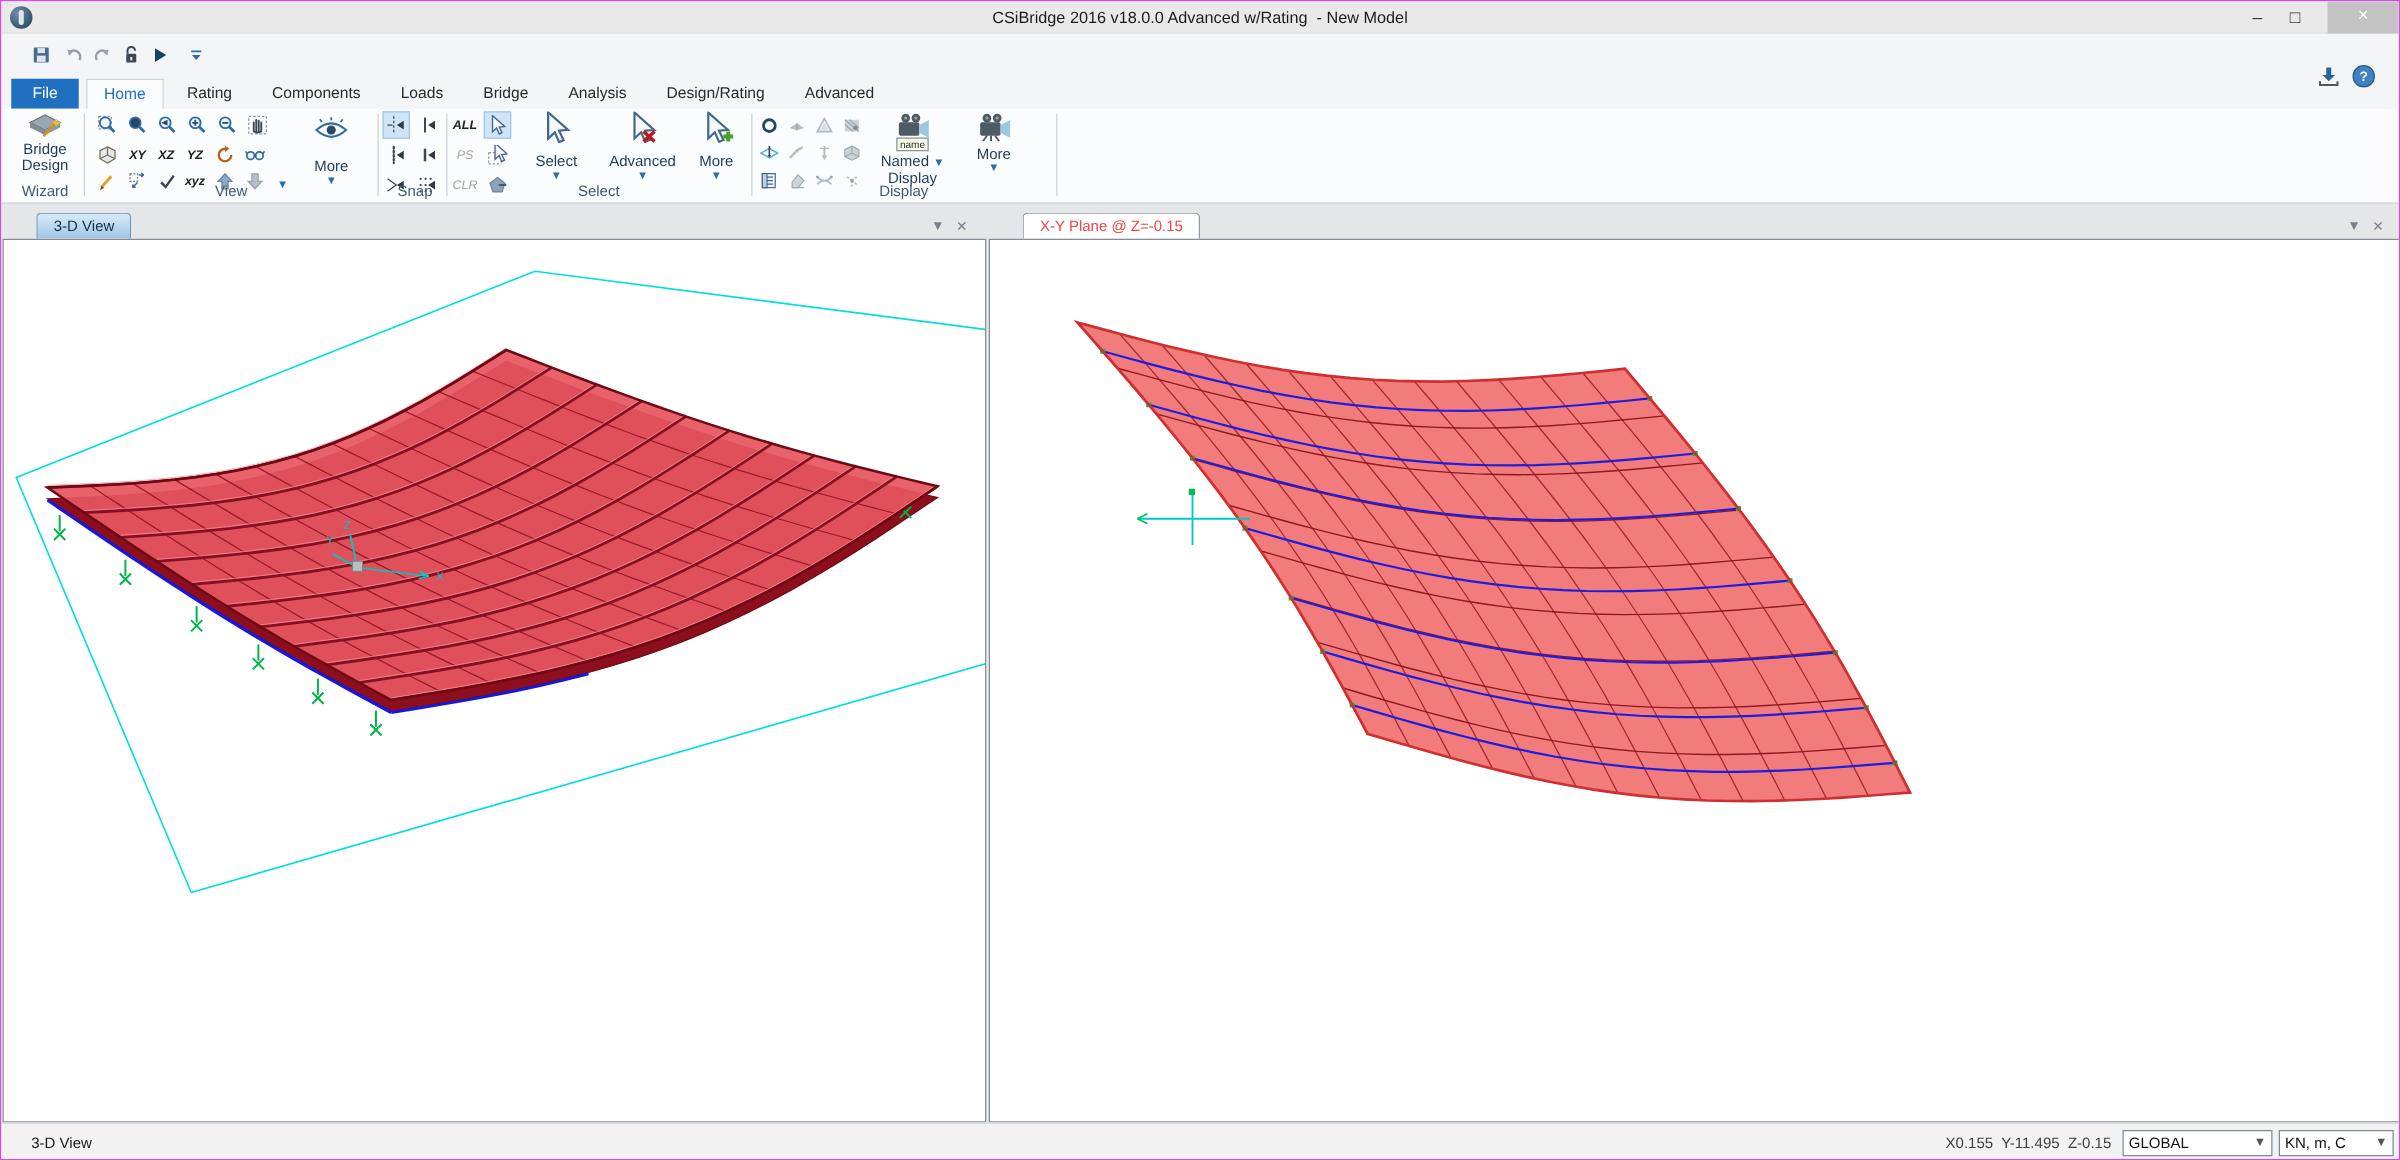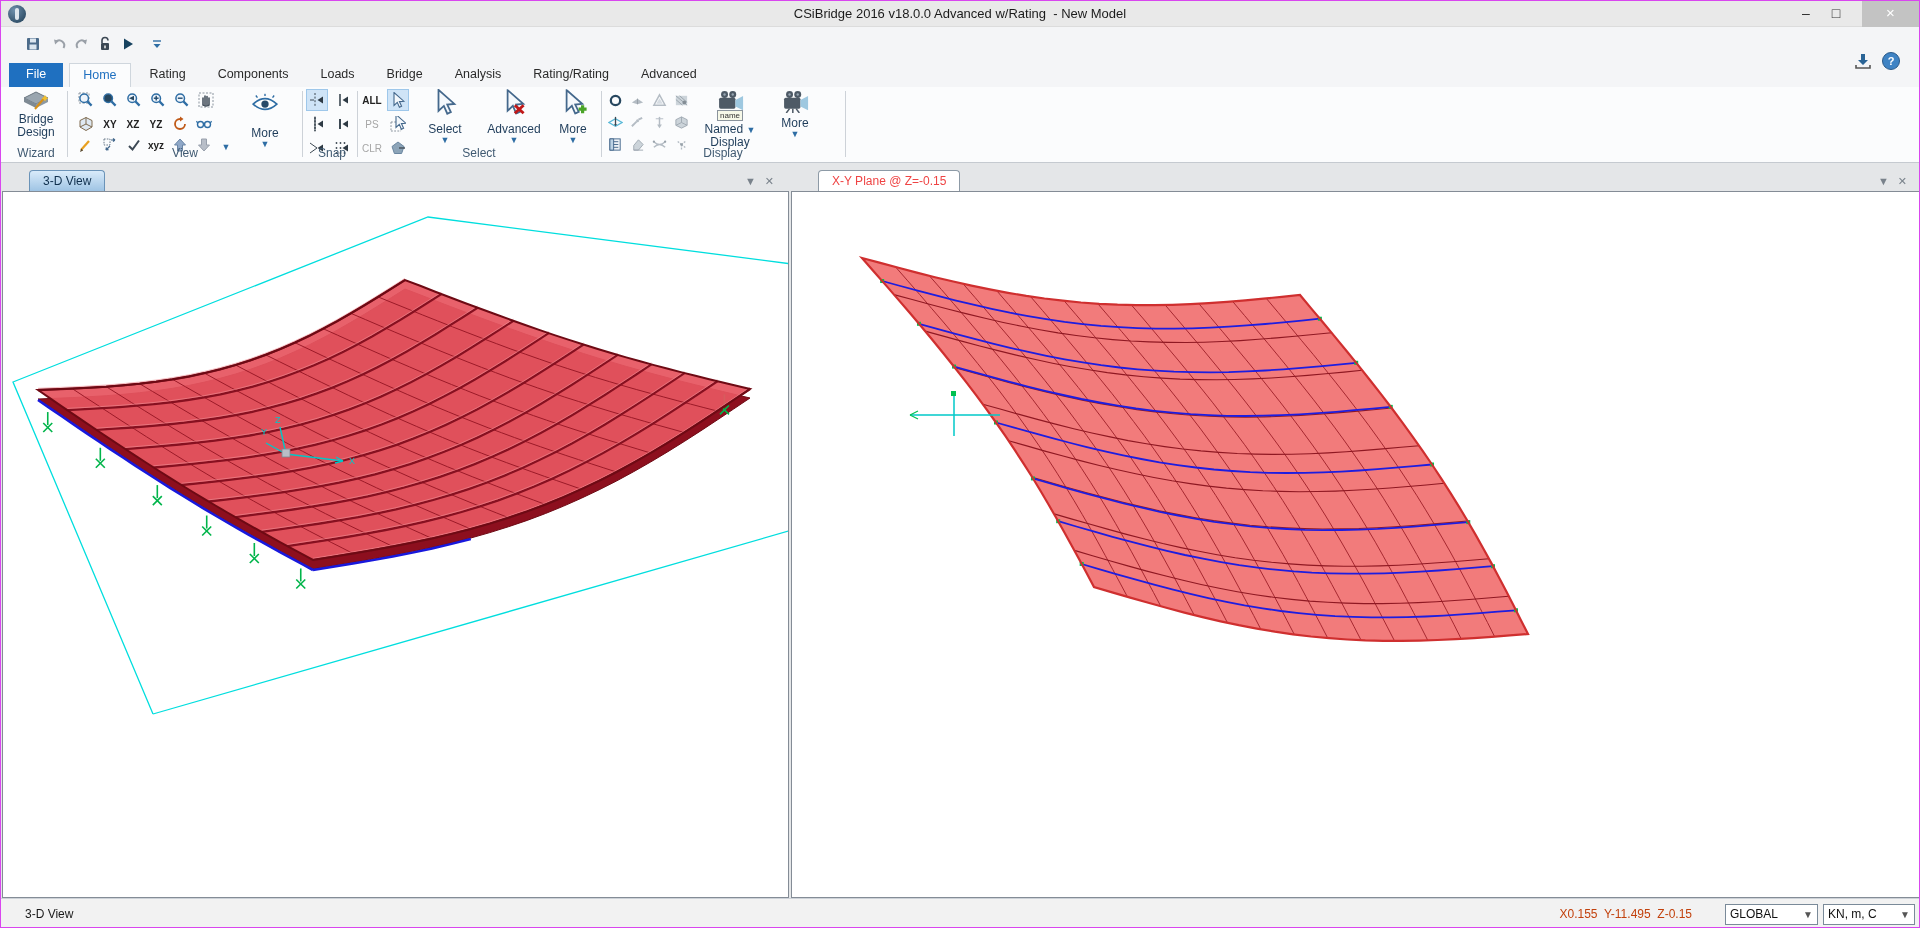--- a/index.html
+++ b/index.html
@@ -30,21 +30,21 @@
   .rtab-active{background:#fbfcfd;color:#1f70c0;border:1px solid #cfd6dd;border-bottom:none;}
   .top-right-icons{position:absolute;right:18px;top:50px;display:flex;gap:8px;}
   
   .rbody{position:absolute;left:0;top:86px;width:100%;height:76px;background:#fbfcfd;border-bottom:1px solid #c5cad0;}
   .grp{position:absolute;top:0;height:74px;}
   .grp-label{position:absolute;bottom:1px;left:0;right:0;text-align:center;color:#3f5971;font-size:12px;}
   .gsep{position:absolute;top:4px;width:1px;height:66px;background:#cdd2d8;}
   .ic{display:inline-flex;align-items:center;justify-content:center;}
   .ic16{width:16px;height:16px;}
   .ic20{width:20px;height:20px;}
-  .cell{position:absolute;width:22px;height:22px;display:flex;align-items:center;justify-content:center;}
+  .cell{position:absolute;width:22px;height:22px;display:flex;align-items:center;justify-content:center;font-style:italic;}
   .hl{background:#cfe4f7;border:1px solid #9ec7ea;}
   .txtic{font-size:10px;font-weight:bold;color:#222;}
   .txtic-dim{font-size:10px;color:#a6a6a6;}
   .bigbtn{position:absolute;top:2px;display:flex;flex-direction:column;align-items:center;}
   .bigbtn .lbl{margin-top:2px;color:#1e3c5a;font-size:12px;line-height:13px;text-align:center;}
   .dd{color:#2e6da4;font-size:9px;line-height:8px;}
   .nametag{font-size:8px;border:1px solid #8a939c;background:#f6f8e8;padding:0 2px;color:#333;margin-top:-3px;}
   
   .mdi{position:absolute;left:0;top:162px;width:100%;height:735px;background:#e4e6e8;}
   .panel{position:absolute;top:6px;}
@@ -52,22 +52,22 @@
   .vtab{position:absolute;left:28px;bottom:0;height:21px;line-height:20px;padding:0 13px;font-size:12px;
     border:1px solid #8d9aa6;border-bottom:none;border-radius:4px 4px 0 0;background:#fff;color:#ef4444;}
   .vtab-active{background:linear-gradient(#d9ebfa,#9fc4e4);border-color:#6a93b8;color:#10304e;}
   .strip-ctrl{position:absolute;right:14px;bottom:3px;color:#79828b;font-size:11px;display:flex;gap:9px;}
   .canvas{position:absolute;left:1px;top:22px;background:#fff;border:1px solid #848c96;}
   
   .statusbar{position:absolute;left:0;top:897px;width:100%;height:31px;background:#f2f2f2;
     border-top:1px solid #cdd2d8;display:flex;align-items:center;}
   .sb-left{padding-left:24px;color:#1a1a1a;}
   .sb-right{margin-left:auto;display:flex;align-items:center;gap:5px;padding-right:4px;}
-  .sb-coords{color:#c2410c;margin-right:28px;}
-  .sb-select{width:93px;height:21px;background:#fff;border:1px solid #7a8a99;display:flex;align-items:center;
+  .sb-coords{color:#404040;margin-right:4px;}
+  .sb-select{width:120px;height:21px;background:#fff;border:1px solid #7a8a99;display:flex;align-items:center;
     padding:0 4px;font-size:12px;color:#111;}
   .sb-select .chev{margin-left:auto;color:#555;font-size:10px;}
 </style>
 </head>
 <body>
 
 <svg width="0" height="0" style="position:absolute">
   <defs>
     <symbol id="i-mag" viewBox="0 0 16 16">
       <circle cx="6.2" cy="6.2" r="4.3" fill="#eef4fb" stroke="#2e6da4" stroke-width="1.5"></circle>
@@ -146,21 +146,21 @@
   </div>
 
   <div class="tabrow">
     <div class="rtab rtab-file">File</div>
     <div class="rtab rtab-active">Home</div>
     <div class="rtab">Rating</div>
     <div class="rtab">Components</div>
     <div class="rtab">Loads</div>
     <div class="rtab">Bridge</div>
     <div class="rtab">Analysis</div>
-    <div class="rtab">Rating/Rating</div>
+    <div class="rtab">Design/Rating</div>
     <div class="rtab">Advanced</div>
   </div>
   <div class="top-right-icons">
     <span class="ic ic20">
       <svg viewBox="0 0 20 20" width="20" height="20">
           <polygon points="8,3 12,3 12,9 15,9 10,14 5,9 8,9" fill="#2a6496"></polygon>
           <path d="M3 14 V17 H17 V14" fill="none" stroke="#555" stroke-width="1.6"></path>
         </svg>
       </span>
     <span class="ic ic20">

